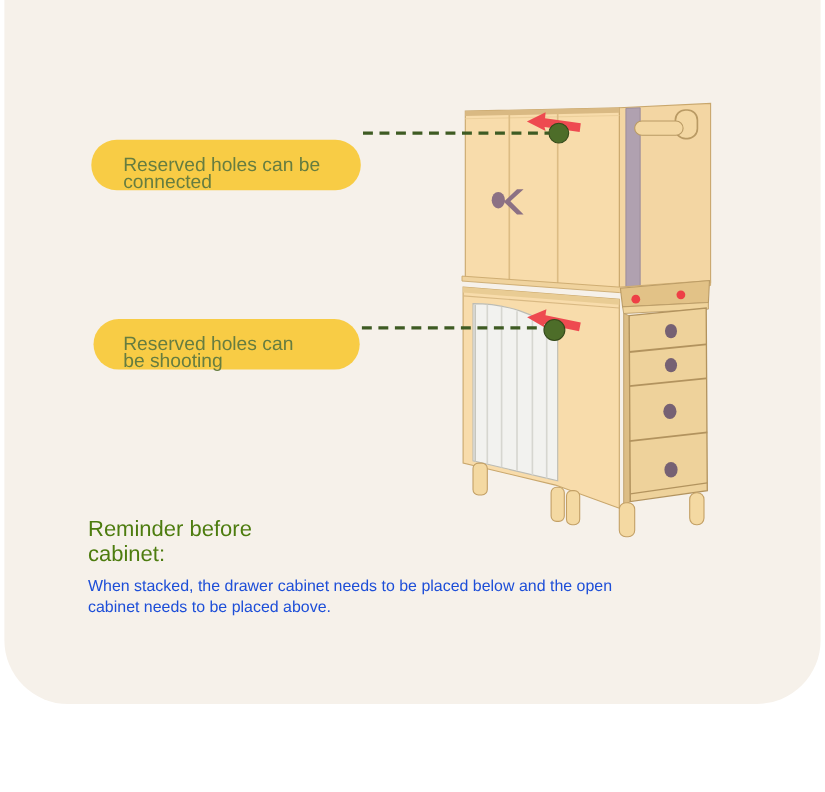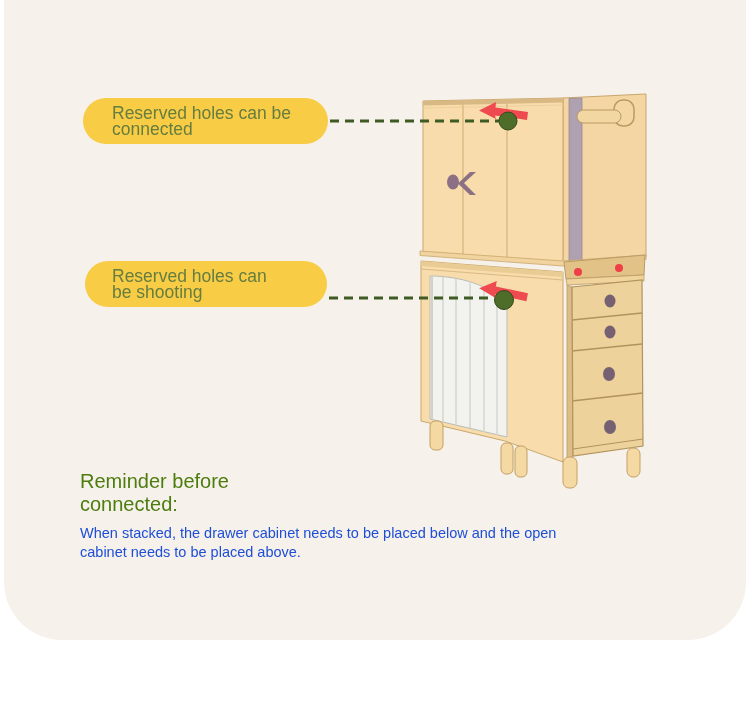--- a/index.html
+++ b/index.html
@@ -2,21 +2,21 @@
 <html><head>
 <meta charset="utf-8">
 <style>
   html,body{margin:0;padding:0;background:#ffffff;}
   .page{position:relative;width:750px;height:720px;background:#ffffff;overflow:hidden;
         font-family:"Liberation Sans", sans-serif;}
   .card{position:absolute;left:4px;top:-6px;width:742px;height:646px;
         background:#f6f1ea;border-radius:0 0 58px 58px;}
   .illustration{position:absolute;left:0;top:0;width:750px;height:720px;pointer-events:none;}
   .pill{position:absolute;background:#f8cc45;border-radius:23px;color:#667d40;
-        font-size:17.5px;line-height:16px;display:flex;align-items:center;box-sizing:border-box;}
+        font-size:17.5px;line-height:16px;display:flex;align-items:flex-end;box-sizing:border-box;margin-top:29px;}
   .pill1{left:83px;top:98px;width:245px;height:46px;padding-left:29px;}
   .pill2{left:85px;top:261px;width:242px;height:46px;padding-left:27px;}
   .reminder-heading{position:absolute;left:80px;top:470px;font-size:20px;line-height:23px;
         color:#4d7c0f;}
   .reminder-body{position:absolute;left:80px;top:524px;width:487px;font-size:14.5px;
         line-height:19px;color:#1d4ed8;margin:0;}
 </style>
 </head>
 <body>
 
@@ -98,16 +98,16 @@
   </div>
   <div class="pill pill2">
     <div>
       <span>Reserved holes can</span><br>
       <span>be shooting</span>
     </div>
   </div>
 
   <div class="reminder-heading">
     <span>Reminder before</span><br>
-    <span>connected:</span>
+    <span>cabinet:</span>
   </div>
   <p class="reminder-body">When stacked, the drawer cabinet needs to be placed below and the open cabinet needs to be placed above.</p>
 </div>
 
 </body></html>

